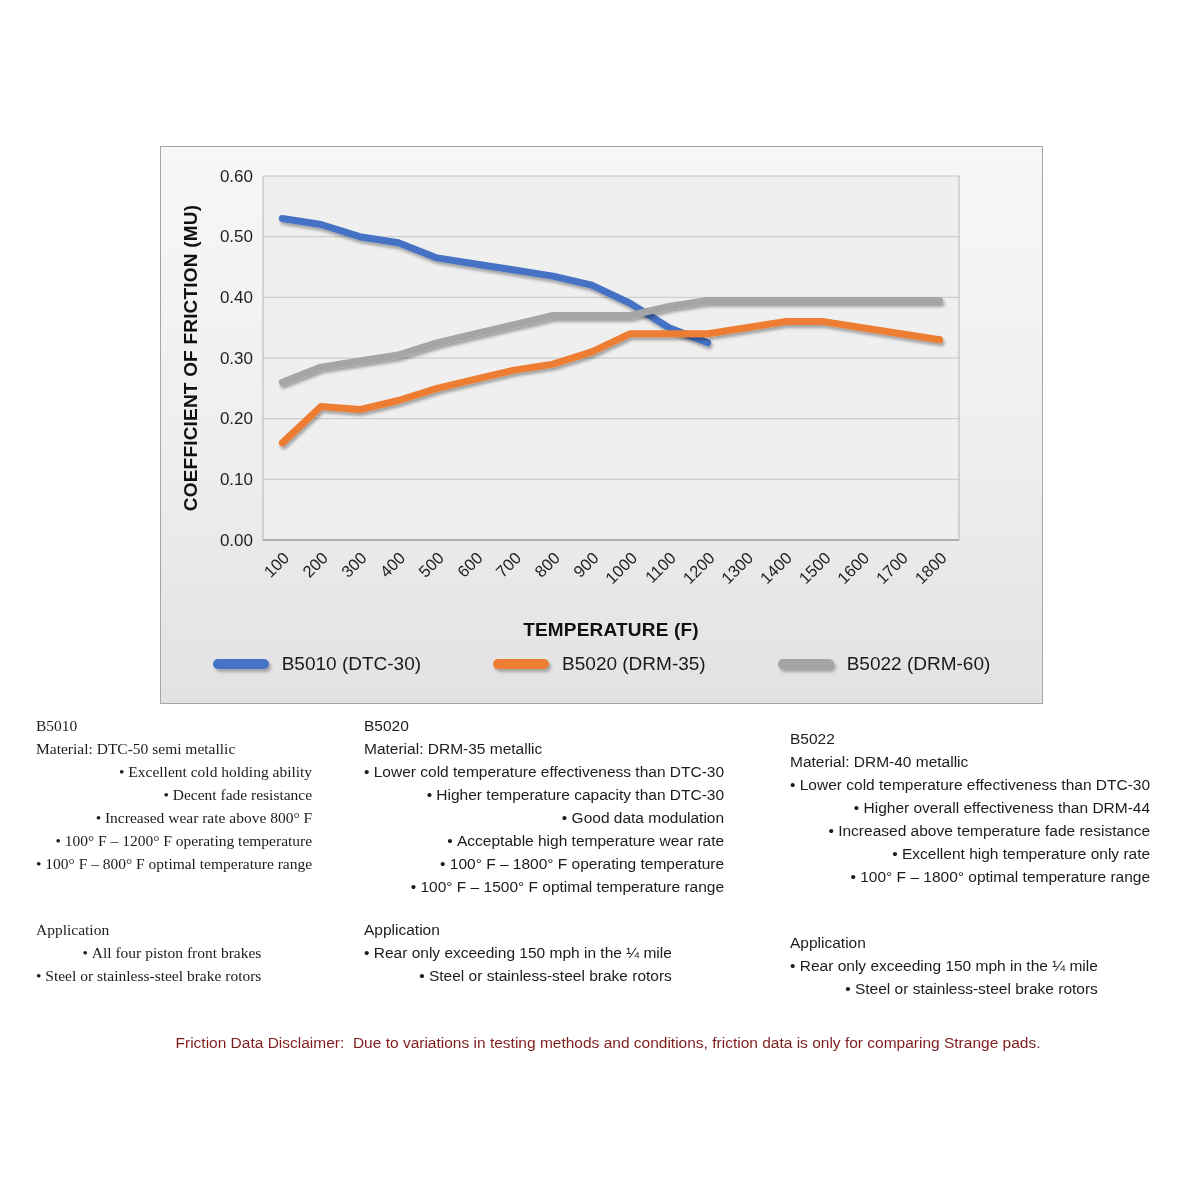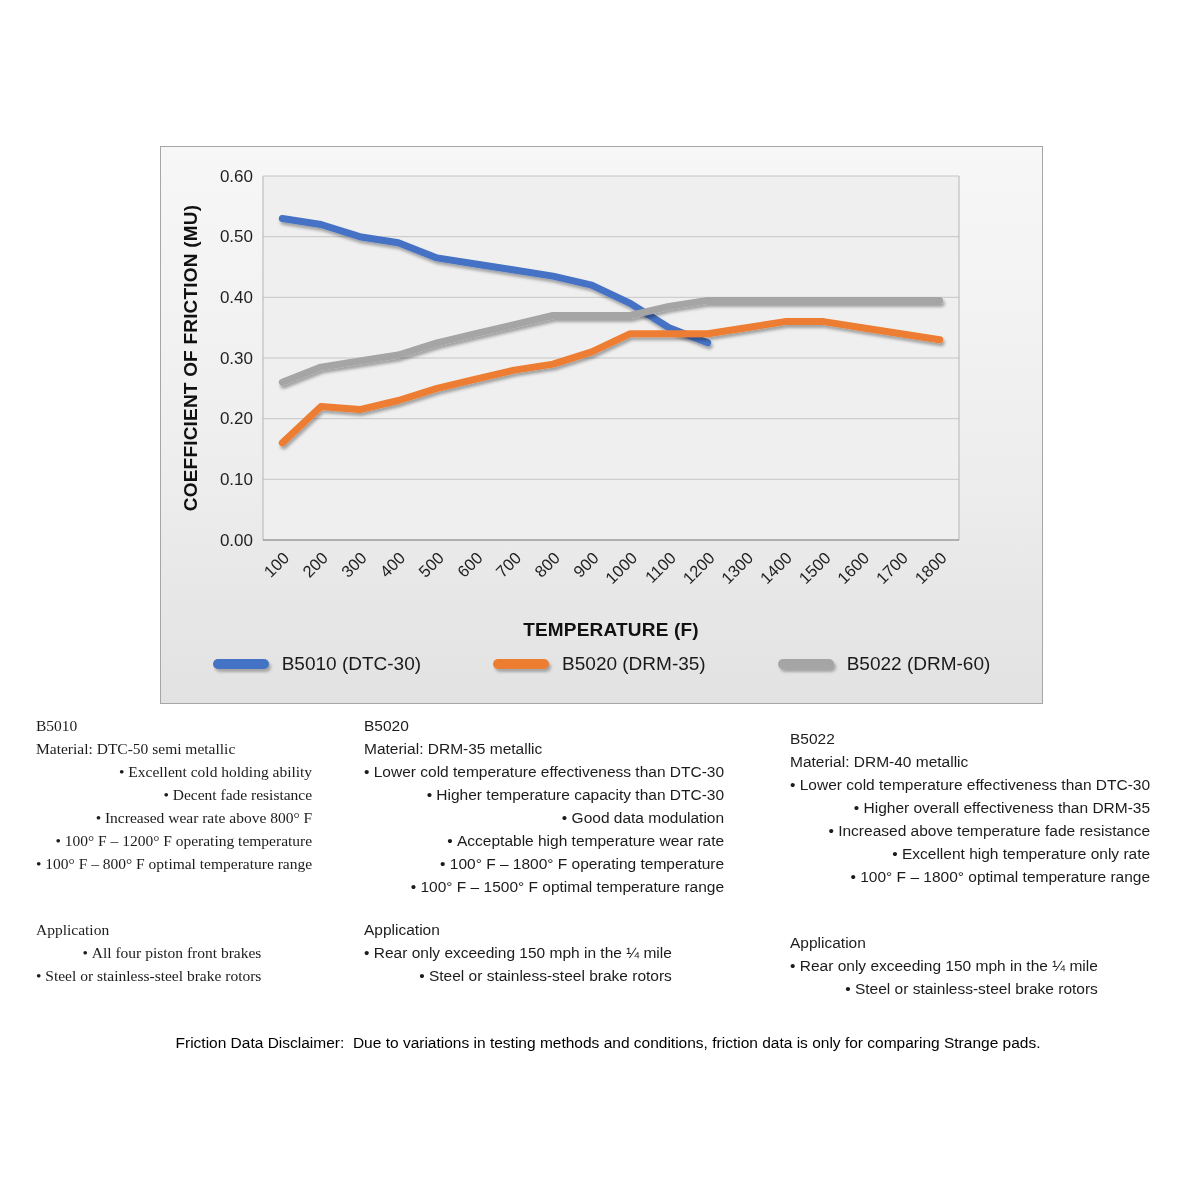--- a/index.html
+++ b/index.html
@@ -35,21 +35,21 @@
   .app-col{top:918px;}
   .col-1{left:36px;font-family:Liberation Serif, serif;}
   .col-2{left:364px;}
   .col-3{left:790px;margin-top:13px;}
   .bullets{margin:0;padding:0;list-style:none;text-align:right;}
   .bullets li{padding-left:16px;text-indent:-16px;}
   .bullets li::before{content:"\2022\00a0";}
 
   
   .disclaimer{position:absolute;left:16px;right:0;top:1031px;text-align:center;
-              font-size:15.5px;line-height:23px;color:#000000;white-space:pre-wrap;}
+              font-size:15.5px;line-height:23px;color:#7f1d1d;white-space:pre-wrap;}
 </style>
 </head>
 <body>
 
 <div class="page">
 
   <div class="chart-panel">
     <svg id="chart-svg" width="883" height="558" viewBox="0 0 883 558">
       <defs>
         <filter id="lineShadow" x="-20%" y="-40%" width="140%" height="200%">
@@ -145,21 +145,21 @@
         <li>Acceptable high temperature wear rate</li>
         <li>100° F – 1800° F operating temperature</li>
         <li>100° F – 1500° F optimal temperature range</li>
       </ul>
   </div>
   <div class="spec-col col-3">
     <div>B5022</div>
     <div>Material: DRM-40 metallic</div>
     <ul class="bullets">
         <li>Lower cold temperature effectiveness than DTC-30</li>
-        <li>Higher overall effectiveness than DRM-35</li>
+        <li>Higher overall effectiveness than DRM-44</li>
         <li>Increased above temperature fade resistance</li>
         <li>Excellent high temperature only rate</li>
         <li>100° F – 1800° optimal temperature range</li>
       </ul>
   </div>
 
   <div class="app-col col-1">
     <div>Application</div>
     <ul class="bullets">
         <li>All four piston front brakes</li>

